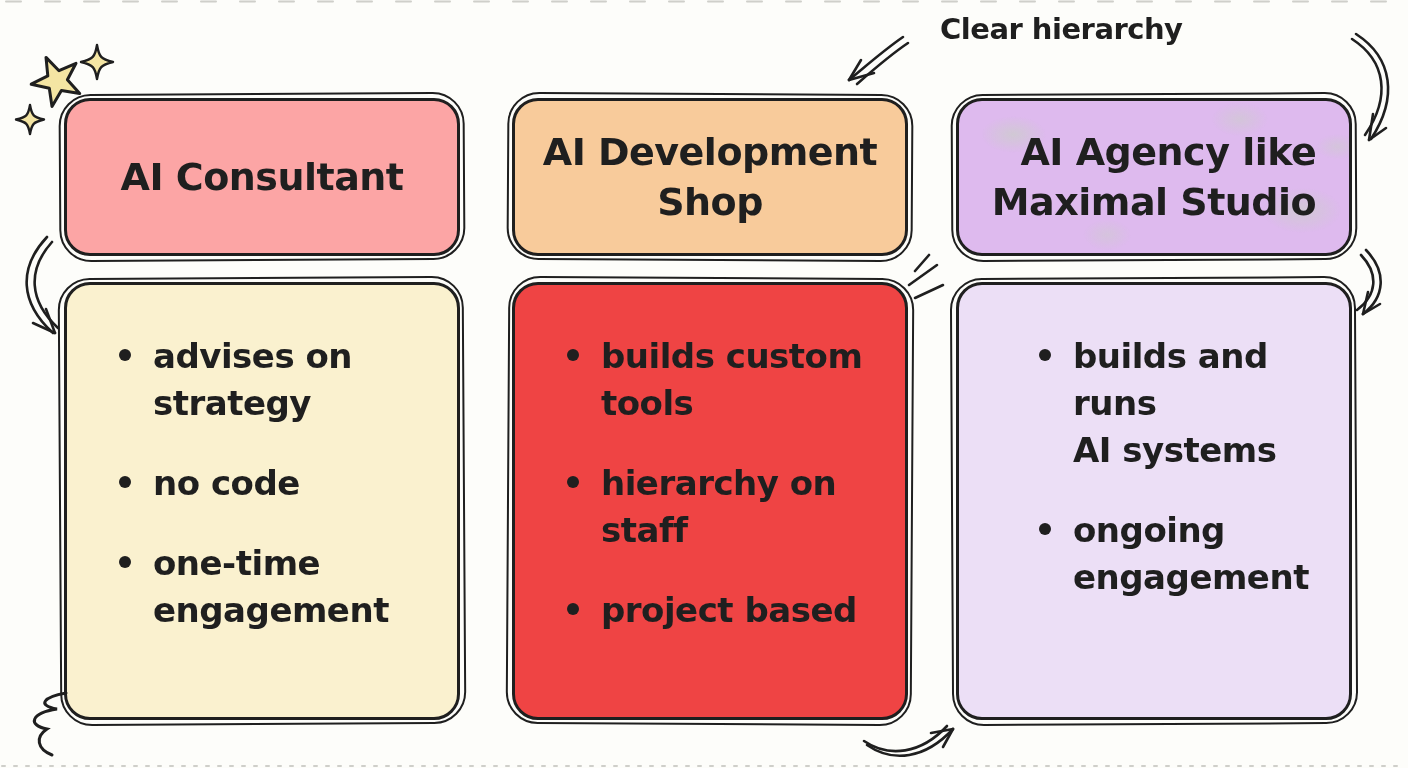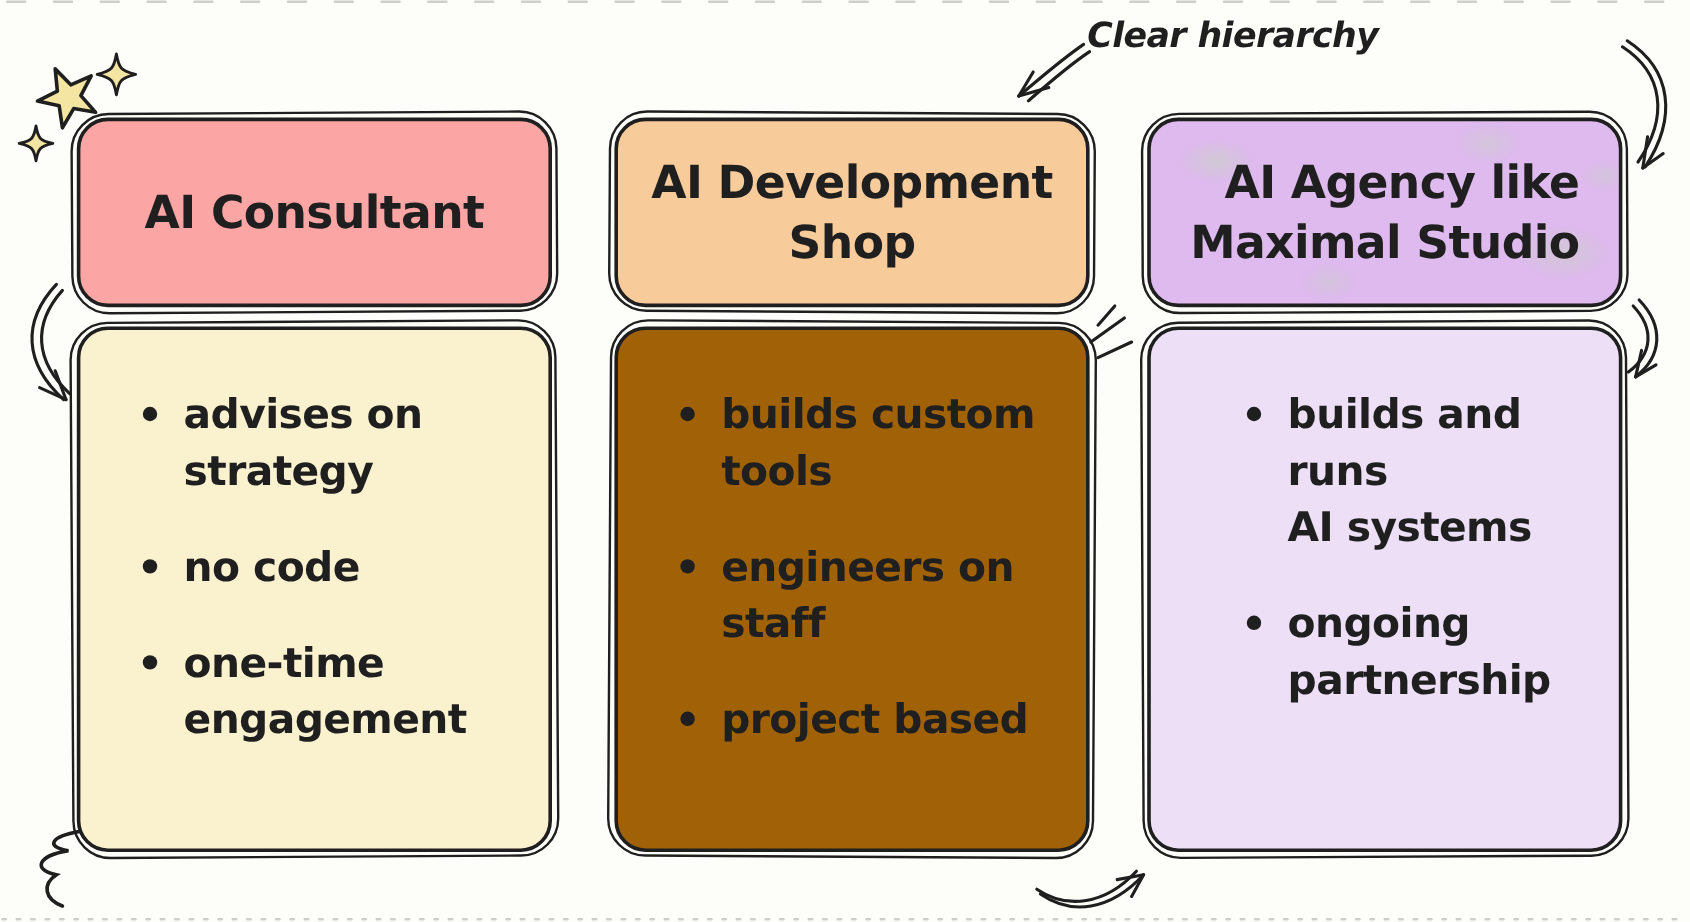--- a/index.html
+++ b/index.html
@@ -48,21 +48,21 @@
     position:absolute;inset:0;border-radius:22px;z-index:1;pointer-events:none;
     background:
       radial-gradient(46px 26px at 14% 22%, rgba(206,203,207,.85), transparent 70%),
       radial-gradient(56px 32px at 88% 72%, rgba(206,203,207,.8), transparent 70%),
       radial-gradient(40px 24px at 72% 12%, rgba(206,203,207,.65), transparent 70%),
       radial-gradient(34px 22px at 38% 88%, rgba(206,203,207,.55), transparent 70%),
       radial-gradient(30px 18px at 97% 30%, rgba(206,203,207,.6), transparent 70%);
   }
 
   .body-box{
-    top:272px;height:438px;
+    top:282px;height:438px;
   }
   .bullet-list{
     list-style:none;margin:0;padding:48px 22px 0 52px;
     position:relative;z-index:2;
   }
   .bullet-list li{
     position:relative;
     padding-left:34px;
     font-size:34px;font-weight:bold;line-height:1.38;
     letter-spacing:-0.5px;
@@ -70,24 +70,23 @@
     white-space:pre-line;
   }
   .bullet-list li::before{
     content:'';position:absolute;left:0;top:16px;
     width:12px;height:12px;border-radius:50%;
     background:#1f1f1f;
   }
 
   
   .hierarchy-label{
-    position:absolute;left:906px;top:12px;
+    position:absolute;left:940px;top:12px;
     font-size:29px;font-weight:bold;letter-spacing:-0.5px;
     white-space:nowrap;
-    font-style:italic;
   }
 
   
   .deco{
     position:absolute;inset:0;width:1408px;height:768px;
     pointer-events:none;z-index:5;
   }
   .deco path, .deco line{fill:none;stroke:#1f1f1f;stroke-width:2.6;stroke-linecap:round;}
   .deco .star-shape{fill:#f4e5a3;stroke:#1f1f1f;stroke-width:3;stroke-linejoin:round;}
   .deco .edge{stroke:#a9a9a2;stroke-width:2;opacity:.55;}
@@ -112,43 +111,43 @@
 engagement</li>
       </ul>
     </div>
   </div>
 
   <div class="col col-2">
     <div class="sketchbox header-box" style="background-color: rgb(248, 203, 155);">
       <div class="header-label">AI Development
 Shop</div>
     </div>
-    <div class="sketchbox body-box" style="background-color: #a16207;">
+    <div class="sketchbox body-box" style="background-color: #ef4444;">
       <ul class="bullet-list">
         <li>builds custom
 tools</li>
-        <li>engineers on
+        <li>hierarchy on
 staff</li>
         <li>project based</li>
       </ul>
     </div>
   </div>
 
   <div class="col col-3">
     <div class="sketchbox header-box" style="background-color: rgb(222, 186, 238); text-align: right;">
       <div class="texture"></div>
       <div class="header-label">AI Agency like
 Maximal Studio</div>
     </div>
     <div class="sketchbox body-box" style="background-color: rgb(236, 223, 246); padding-left: 28px;">
       <ul class="bullet-list">
         <li>builds and runs
 AI systems</li>
         <li>ongoing
-partnership</li>
+engagement</li>
       </ul>
     </div>
   </div>
 
   <svg class="deco" viewBox="0 0 1408 768" xmlns="http://www.w3.org/2000/svg">
 
     <g>
       <line class="edge" x1="6" y1="1.5" x2="1402" y2="1.5" stroke-dasharray="15 24"></line>
     </g>
     <g>

